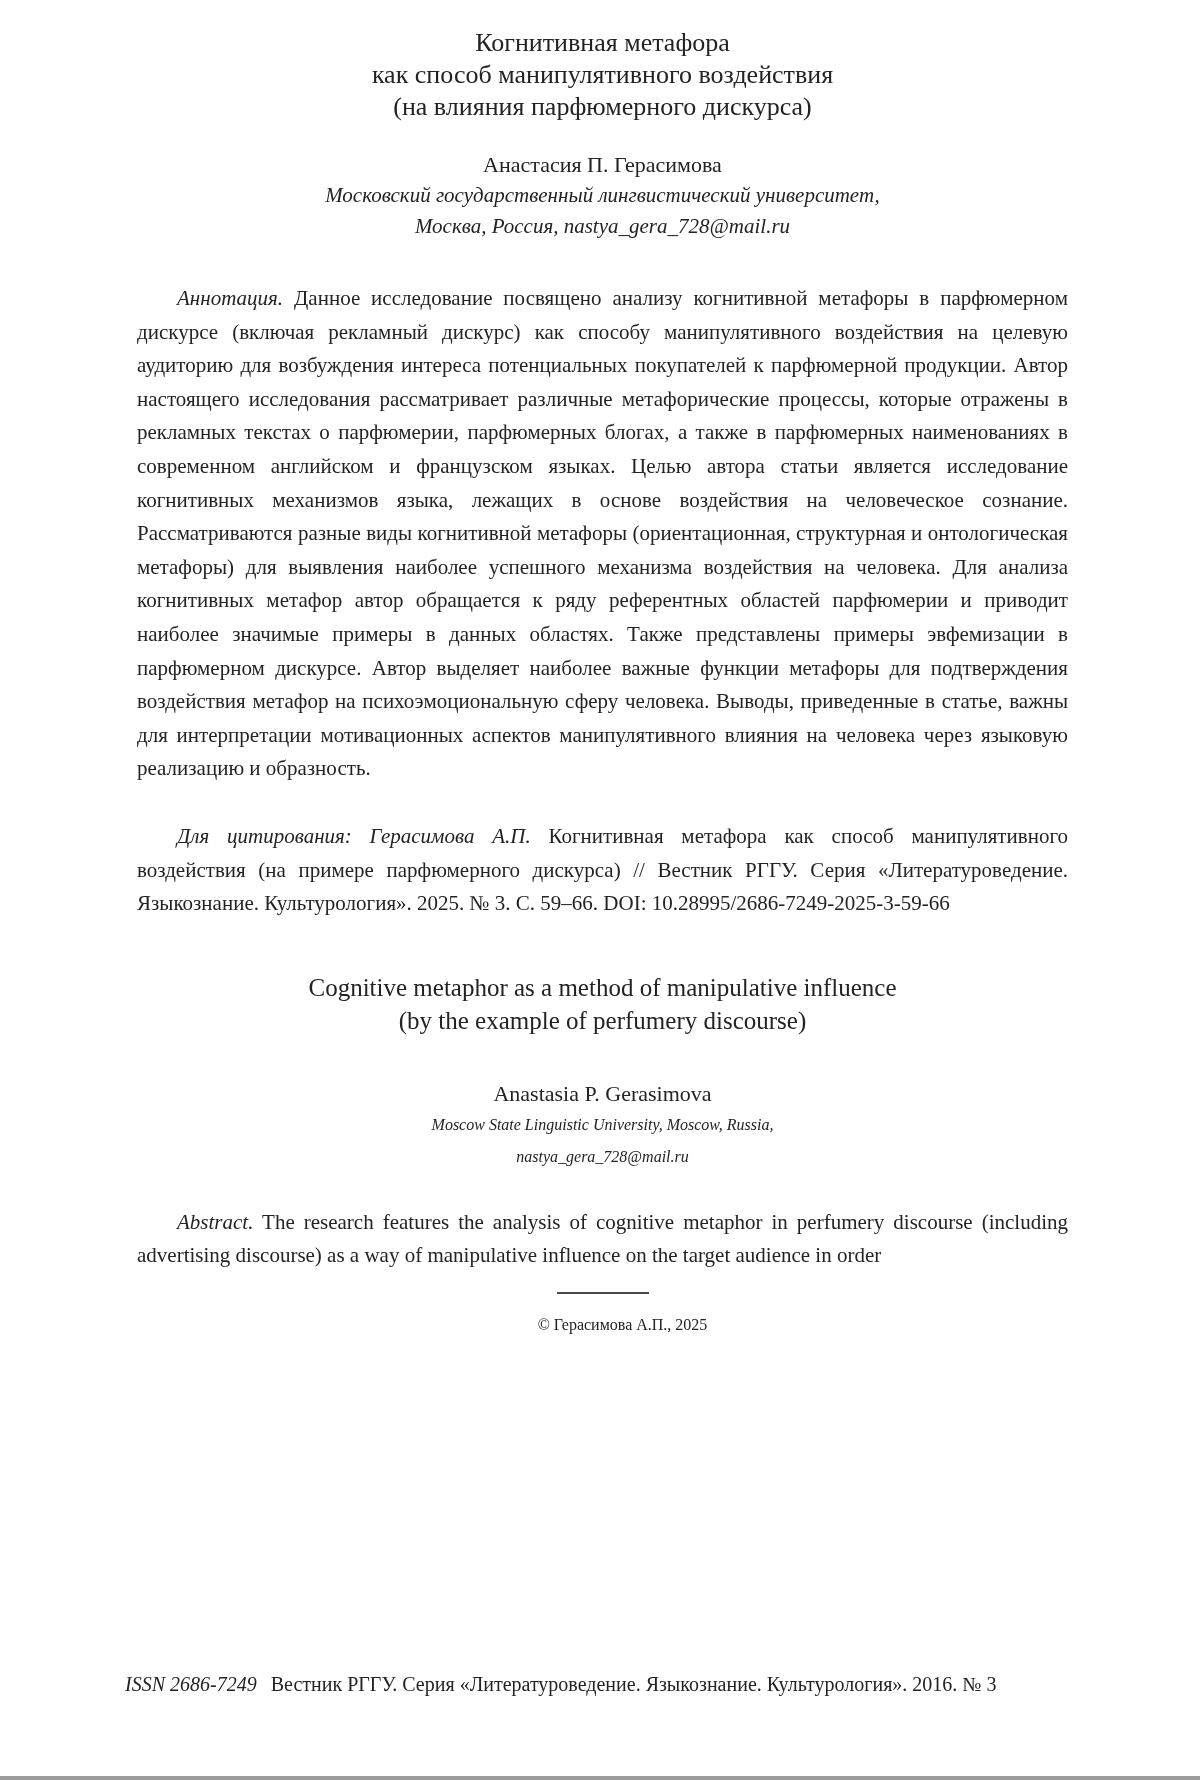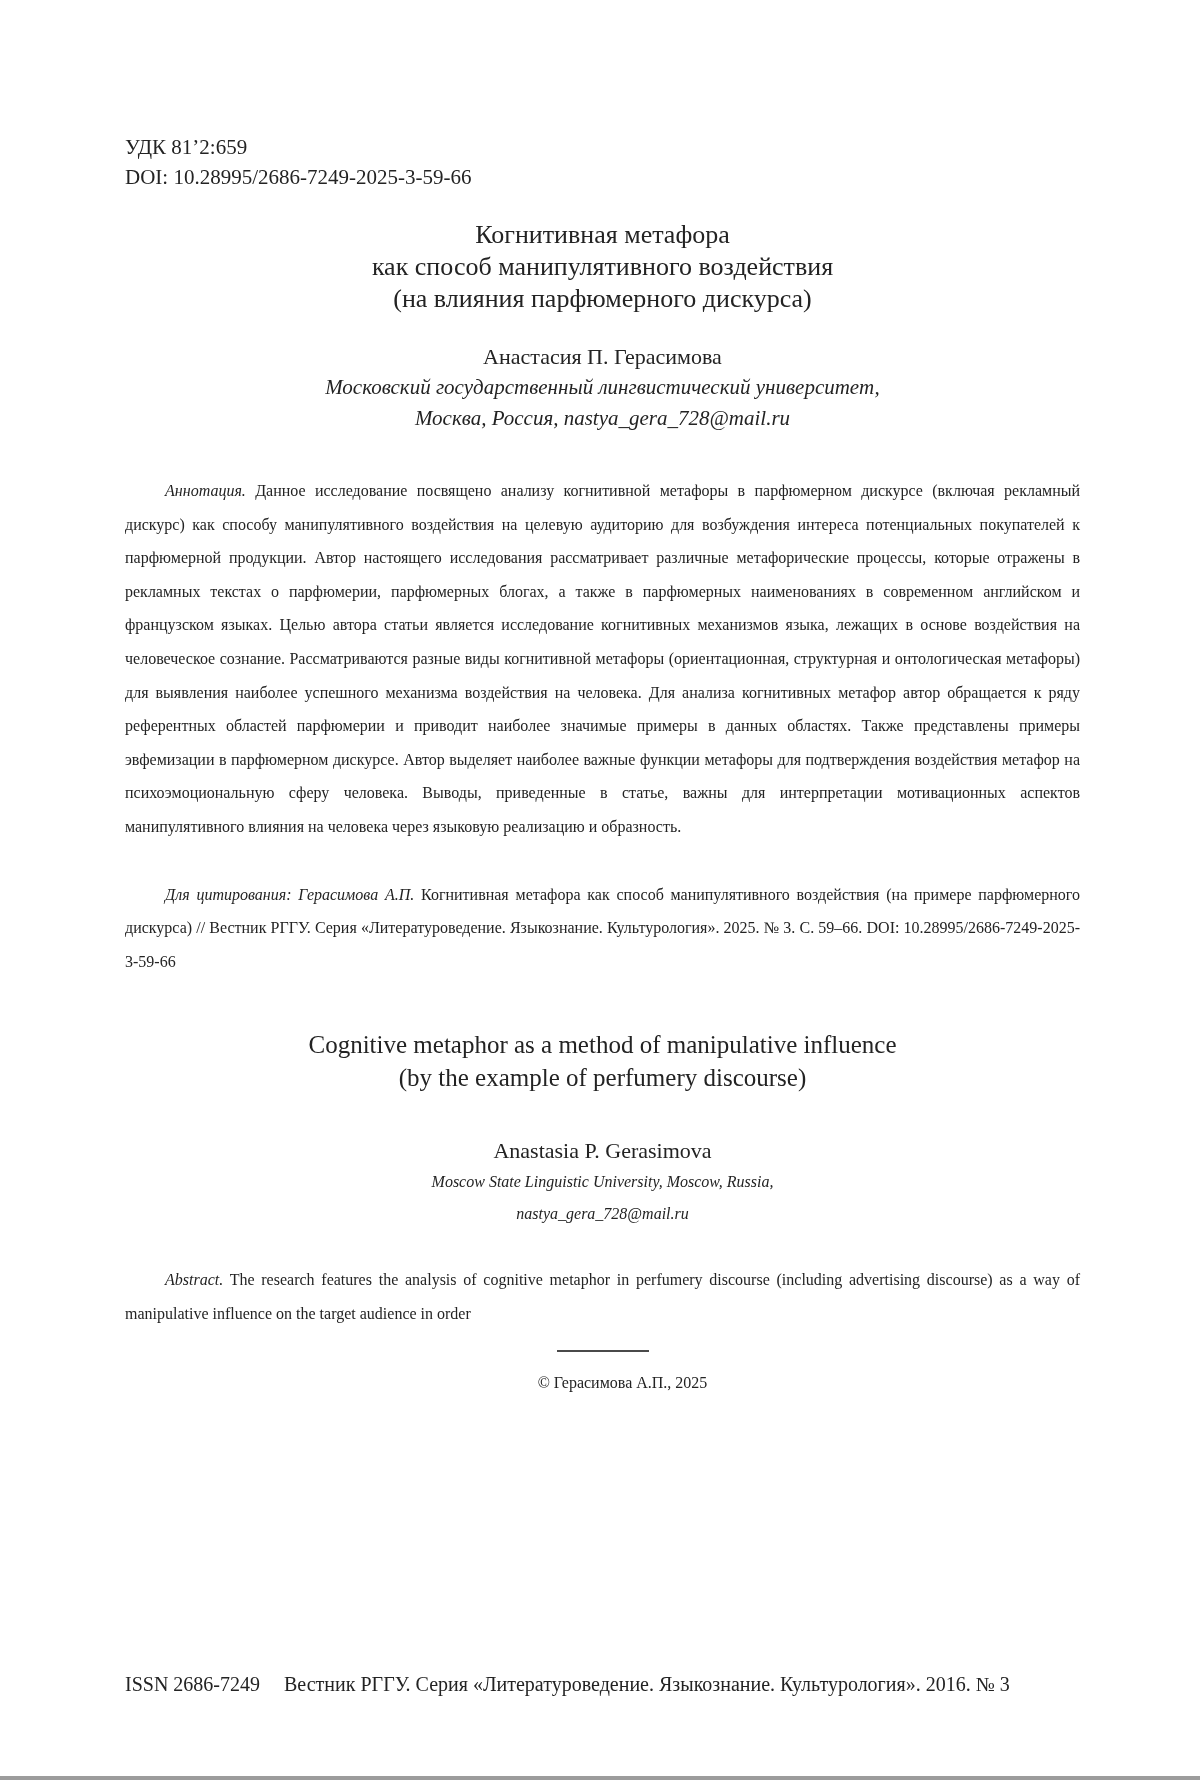--- a/index.html
+++ b/index.html
@@ -33,23 +33,23 @@
     font-size: 22px;
     line-height: 30px;
   }
   .affil {
     text-align: center;
     font-style: italic;
     font-size: 21px;
     line-height: 31px;
   }
   .body-para {
-    margin: 0;
+    margin: 12px;
     text-align: justify;
-    font-size: 16px;
+    font-size: 21px;
     line-height: 33.6px;
     text-indent: 40px;
   }
   .abstract-block { margin-top: 40px; }
   .italic { font-style: italic; }
   .citation-block { margin-top: 34px; }
   .title-en {
     margin-top: 50px;
     text-align: center;
     font-size: 25px;
@@ -83,38 +83,34 @@
   }
   .page-footer {
     position: absolute;
     left: 125px;
     top: 1670px;
     width: 955px;
     font-size: 20px;
     line-height: 28px;
     white-space: nowrap;
   }
-  .page-footer .issn { margin-right: 24px; }
+  .page-footer .issn { margin-right: 14px; font-style: italic; }
   .page-bottom-edge {
     position: absolute;
     left: 0; bottom: 0;
     width: 100%; height: 4px;
     background: #9c9c9c;
   }
 </style>
 </head>
 <body>
 
 <div class="page">
   <div class="content">
 
-    <div class="meta-block">
-      <div>УДК 81’2:659</div>
-      <div>DOI: 10.28995/2686-7249-2025-3-59-66</div>
-    </div>
 
     <div class="title-ru ml">Когнитивная метафора
 как способ манипулятивного воздействия
 (на влияния парфюмерного дискурса)</div>
 
     <div class="author-ru">Анастасия П. Герасимова</div>
     <div class="affil">Московский государственный лингвистический университет,</div>
     <div class="affil">Москва, Россия, nastya_gera_728@mail.ru</div>
 
     <div class="abstract-block">

